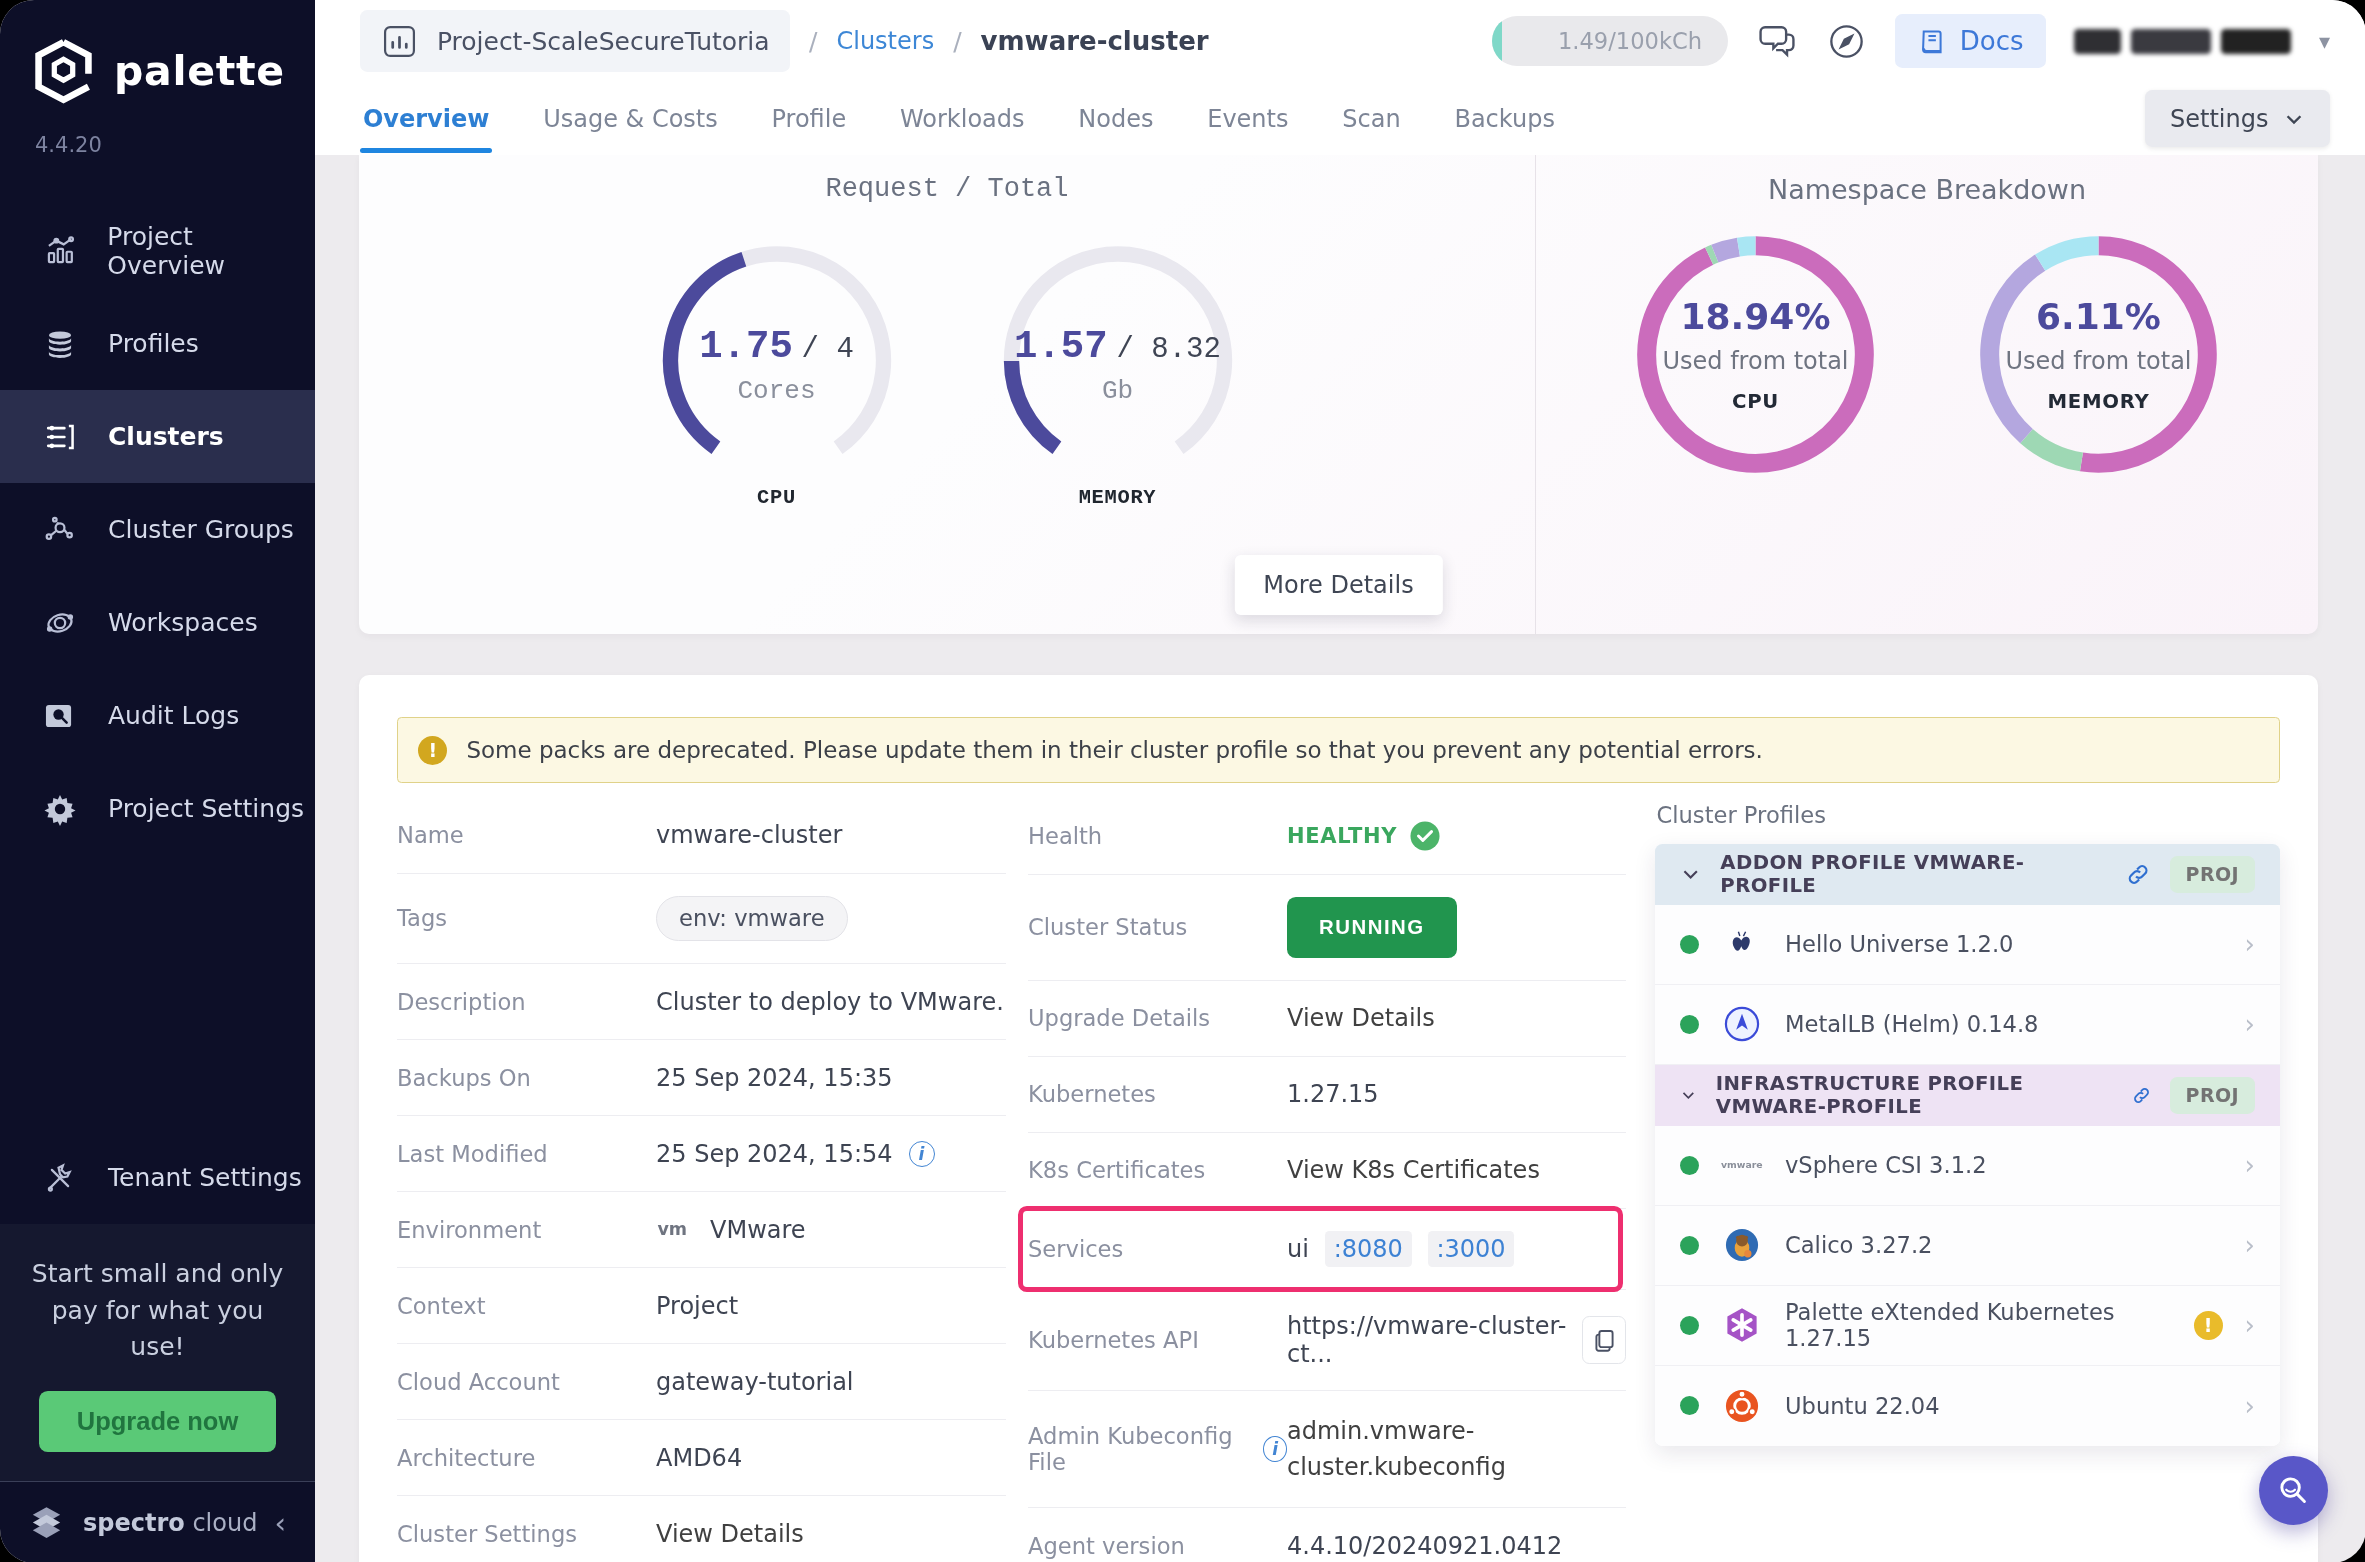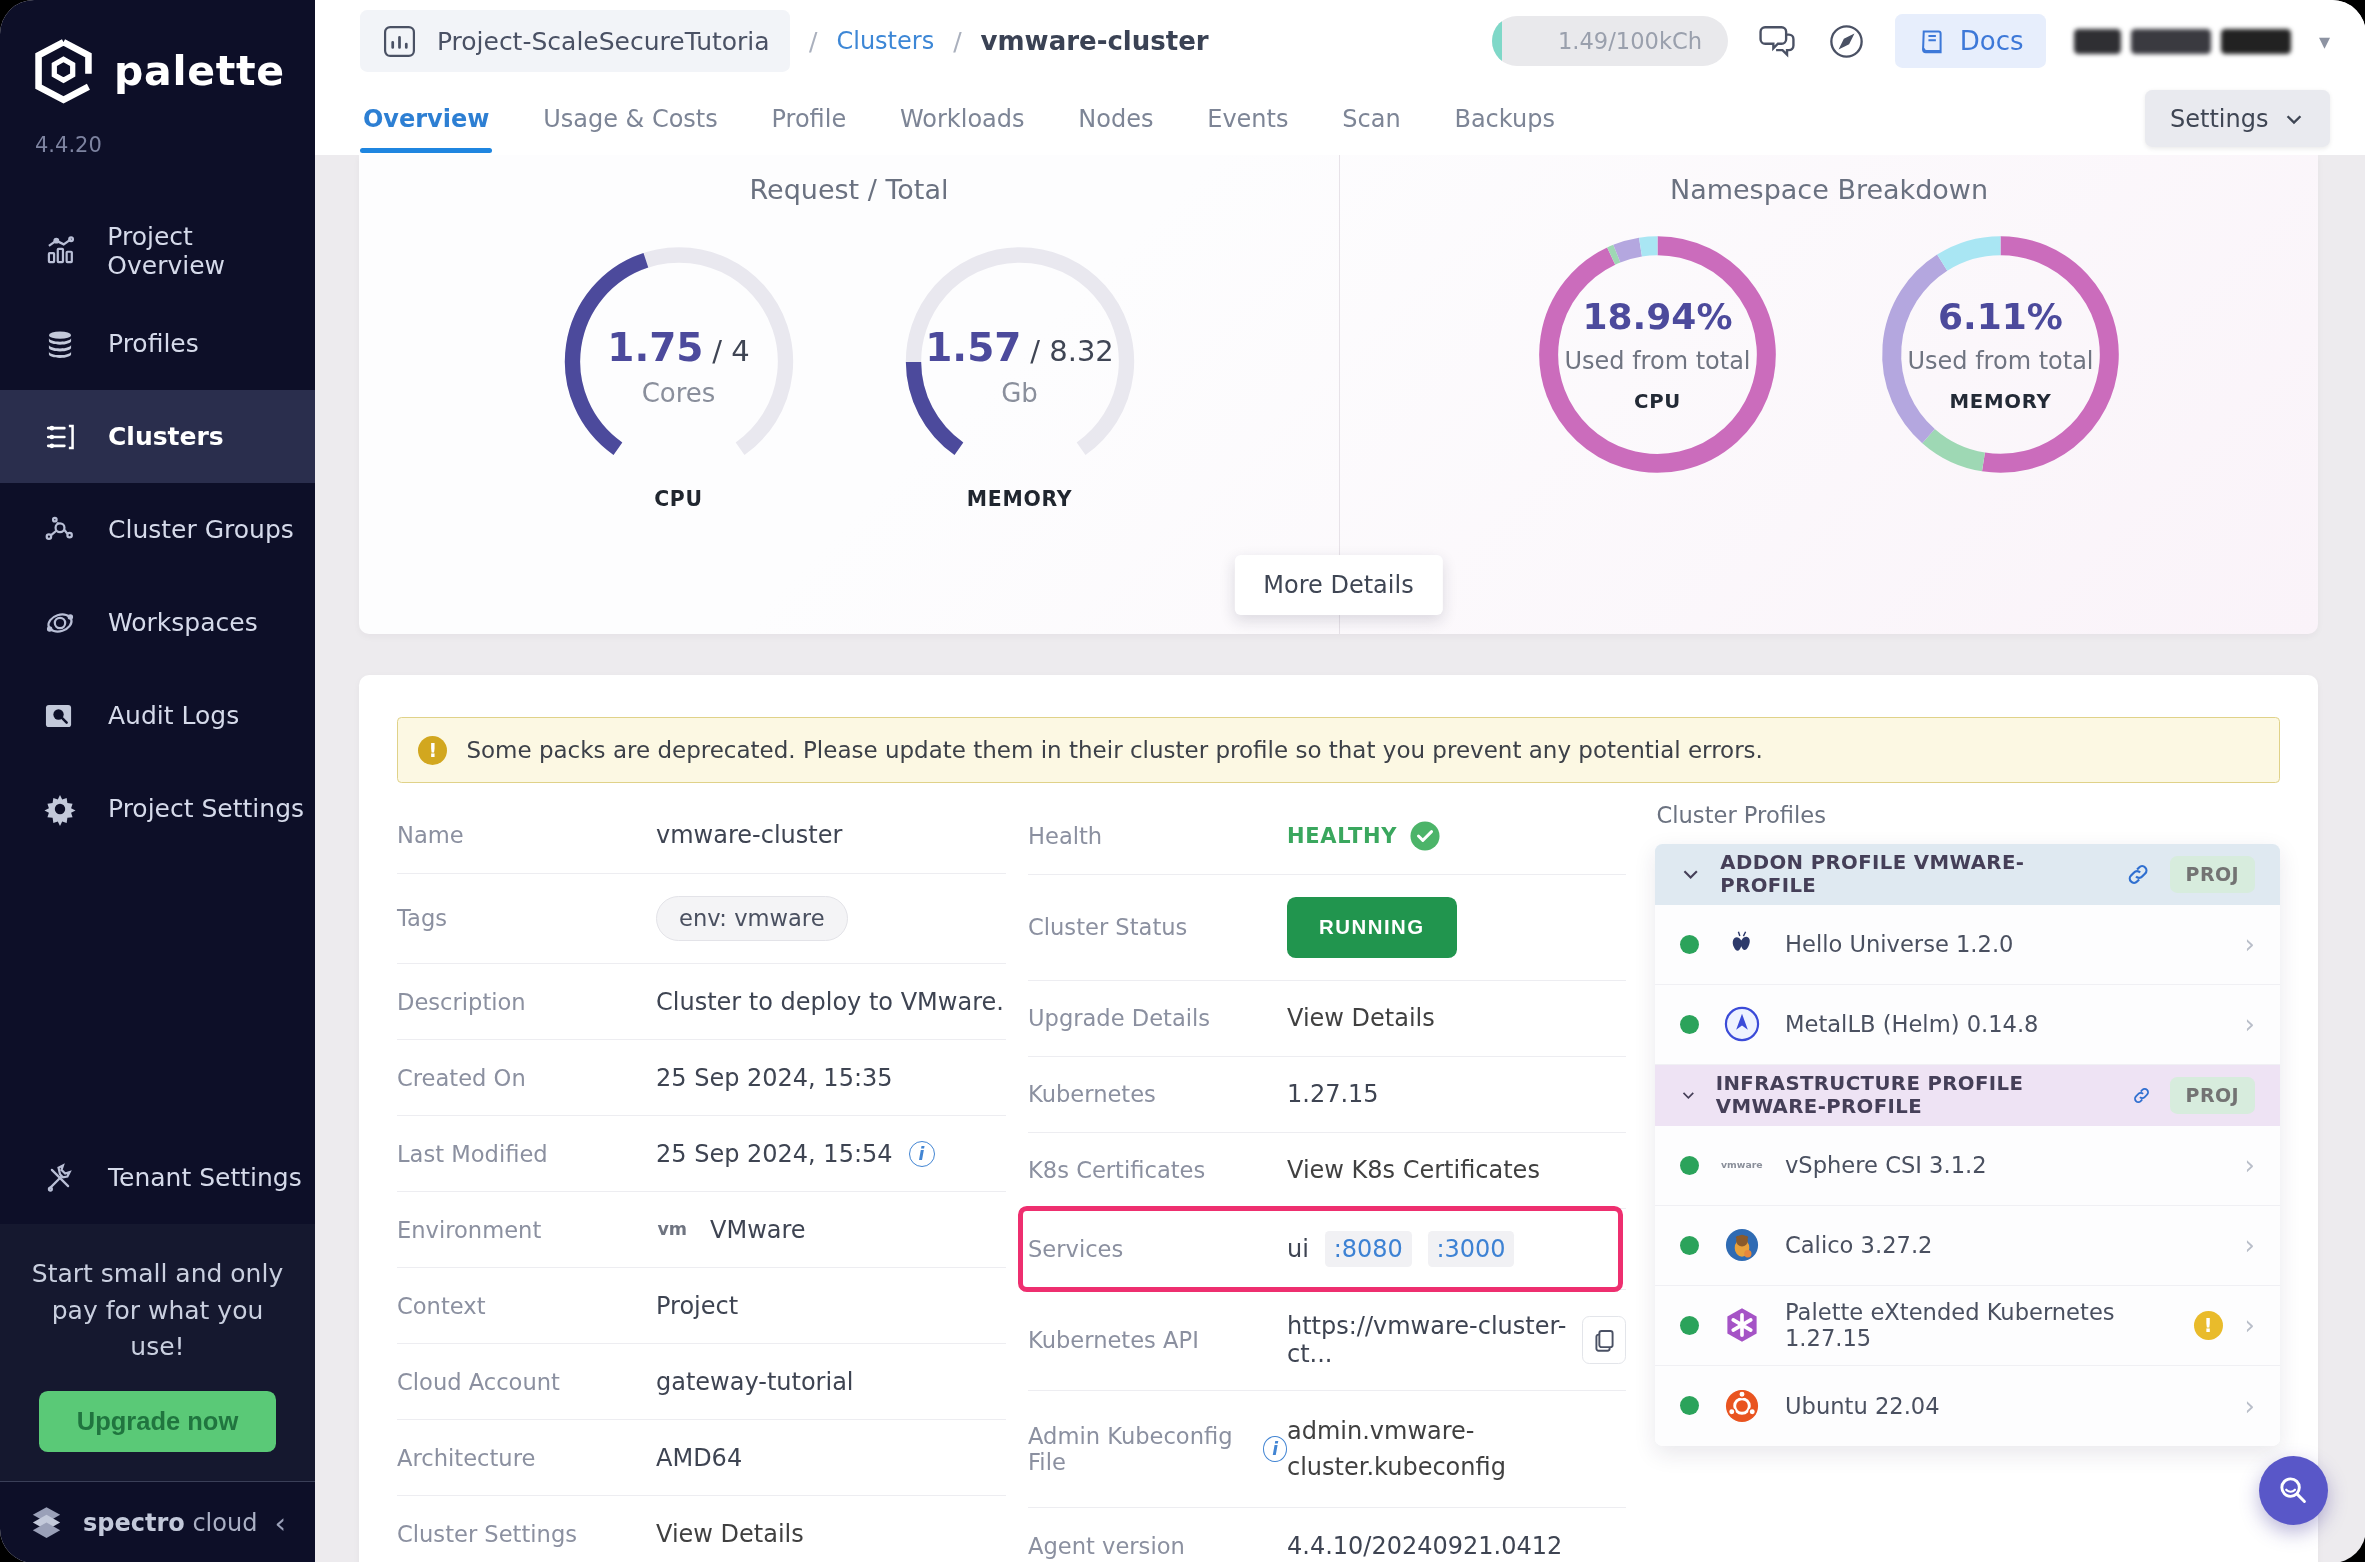--- a/index.html
+++ b/index.html
@@ -54,21 +54,21 @@
   .settings-btn { margin-left:auto; background:#e9eaef; border:none; border-radius:7.3px; padding:14.6px 25px;
                   font-size:24px; color:#3f4654; display:flex; align-items:center; gap:14.6px;
                   font-family:inherit; cursor:pointer; box-shadow:0 1.5px 4.4px rgba(0,0,0,.08); }
 
   .content { flex:1; padding:0 48px 0 44px; overflow:hidden; position:relative; }
 
   
   .card1 { position:relative; height:479px; background:linear-gradient(135deg,#fdfdfe 35%,#faf3f9);
            border-radius:0 0 10.2px 10.2px; display:flex; box-shadow:0 2.9px 7.3px rgba(40,30,60,.04); }
   .half { padding-top:19px; }
-  .half.left { width:981px; border-right:1.5px solid #e7e2e8; }
+  .half.left { width:1177px; border-right:1.5px solid #e7e2e8;font-family:Liberation Mono, monospace; }
   .half.right { flex:1; }
   .chart-title { text-align:center; font-size:27px; color:#6a7180; }
   .gauge-row { display:flex; justify-content:center; gap:93px; margin-top:31px; }
   .donut-row { display:flex; justify-content:center; gap:102px; margin-top:29px; }
 
   .gauge { position:relative; width:248px; text-align:center; }
   .gauge svg { width:248px; height:248px; display:block; }
   .gauge-center { position:absolute; top:0; left:0; width:248px; height:248px; display:flex;
                   flex-direction:column; align-items:center; justify-content:center; gap:7.3px; padding-top:13px; }
   .gauge-line { display:flex; align-items:baseline; gap:8.8px; }
@@ -419,21 +419,21 @@
               <span class="dlabel">Tags</span>
               <span class="dvalue">
                   <span class="pill">env: vmware</span>
                 </span>
             </div>
             <div class="drow">
               <span class="dlabel">Description</span>
               <span class="dvalue">Cluster to deploy to VMware.</span>
             </div>
             <div class="drow">
-              <span class="dlabel">Created On</span>
+              <span class="dlabel">Backups On</span>
               <span class="dvalue">25 Sep 2024, 15:35</span>
             </div>
             <div class="drow">
               <span class="dlabel">Last Modified</span>
               <span class="dvalue">
                   <span>25 Sep 2024, 15:54</span>
                 <span class="info-i">i</span>
                 </span>
             </div>
             <div class="drow">

